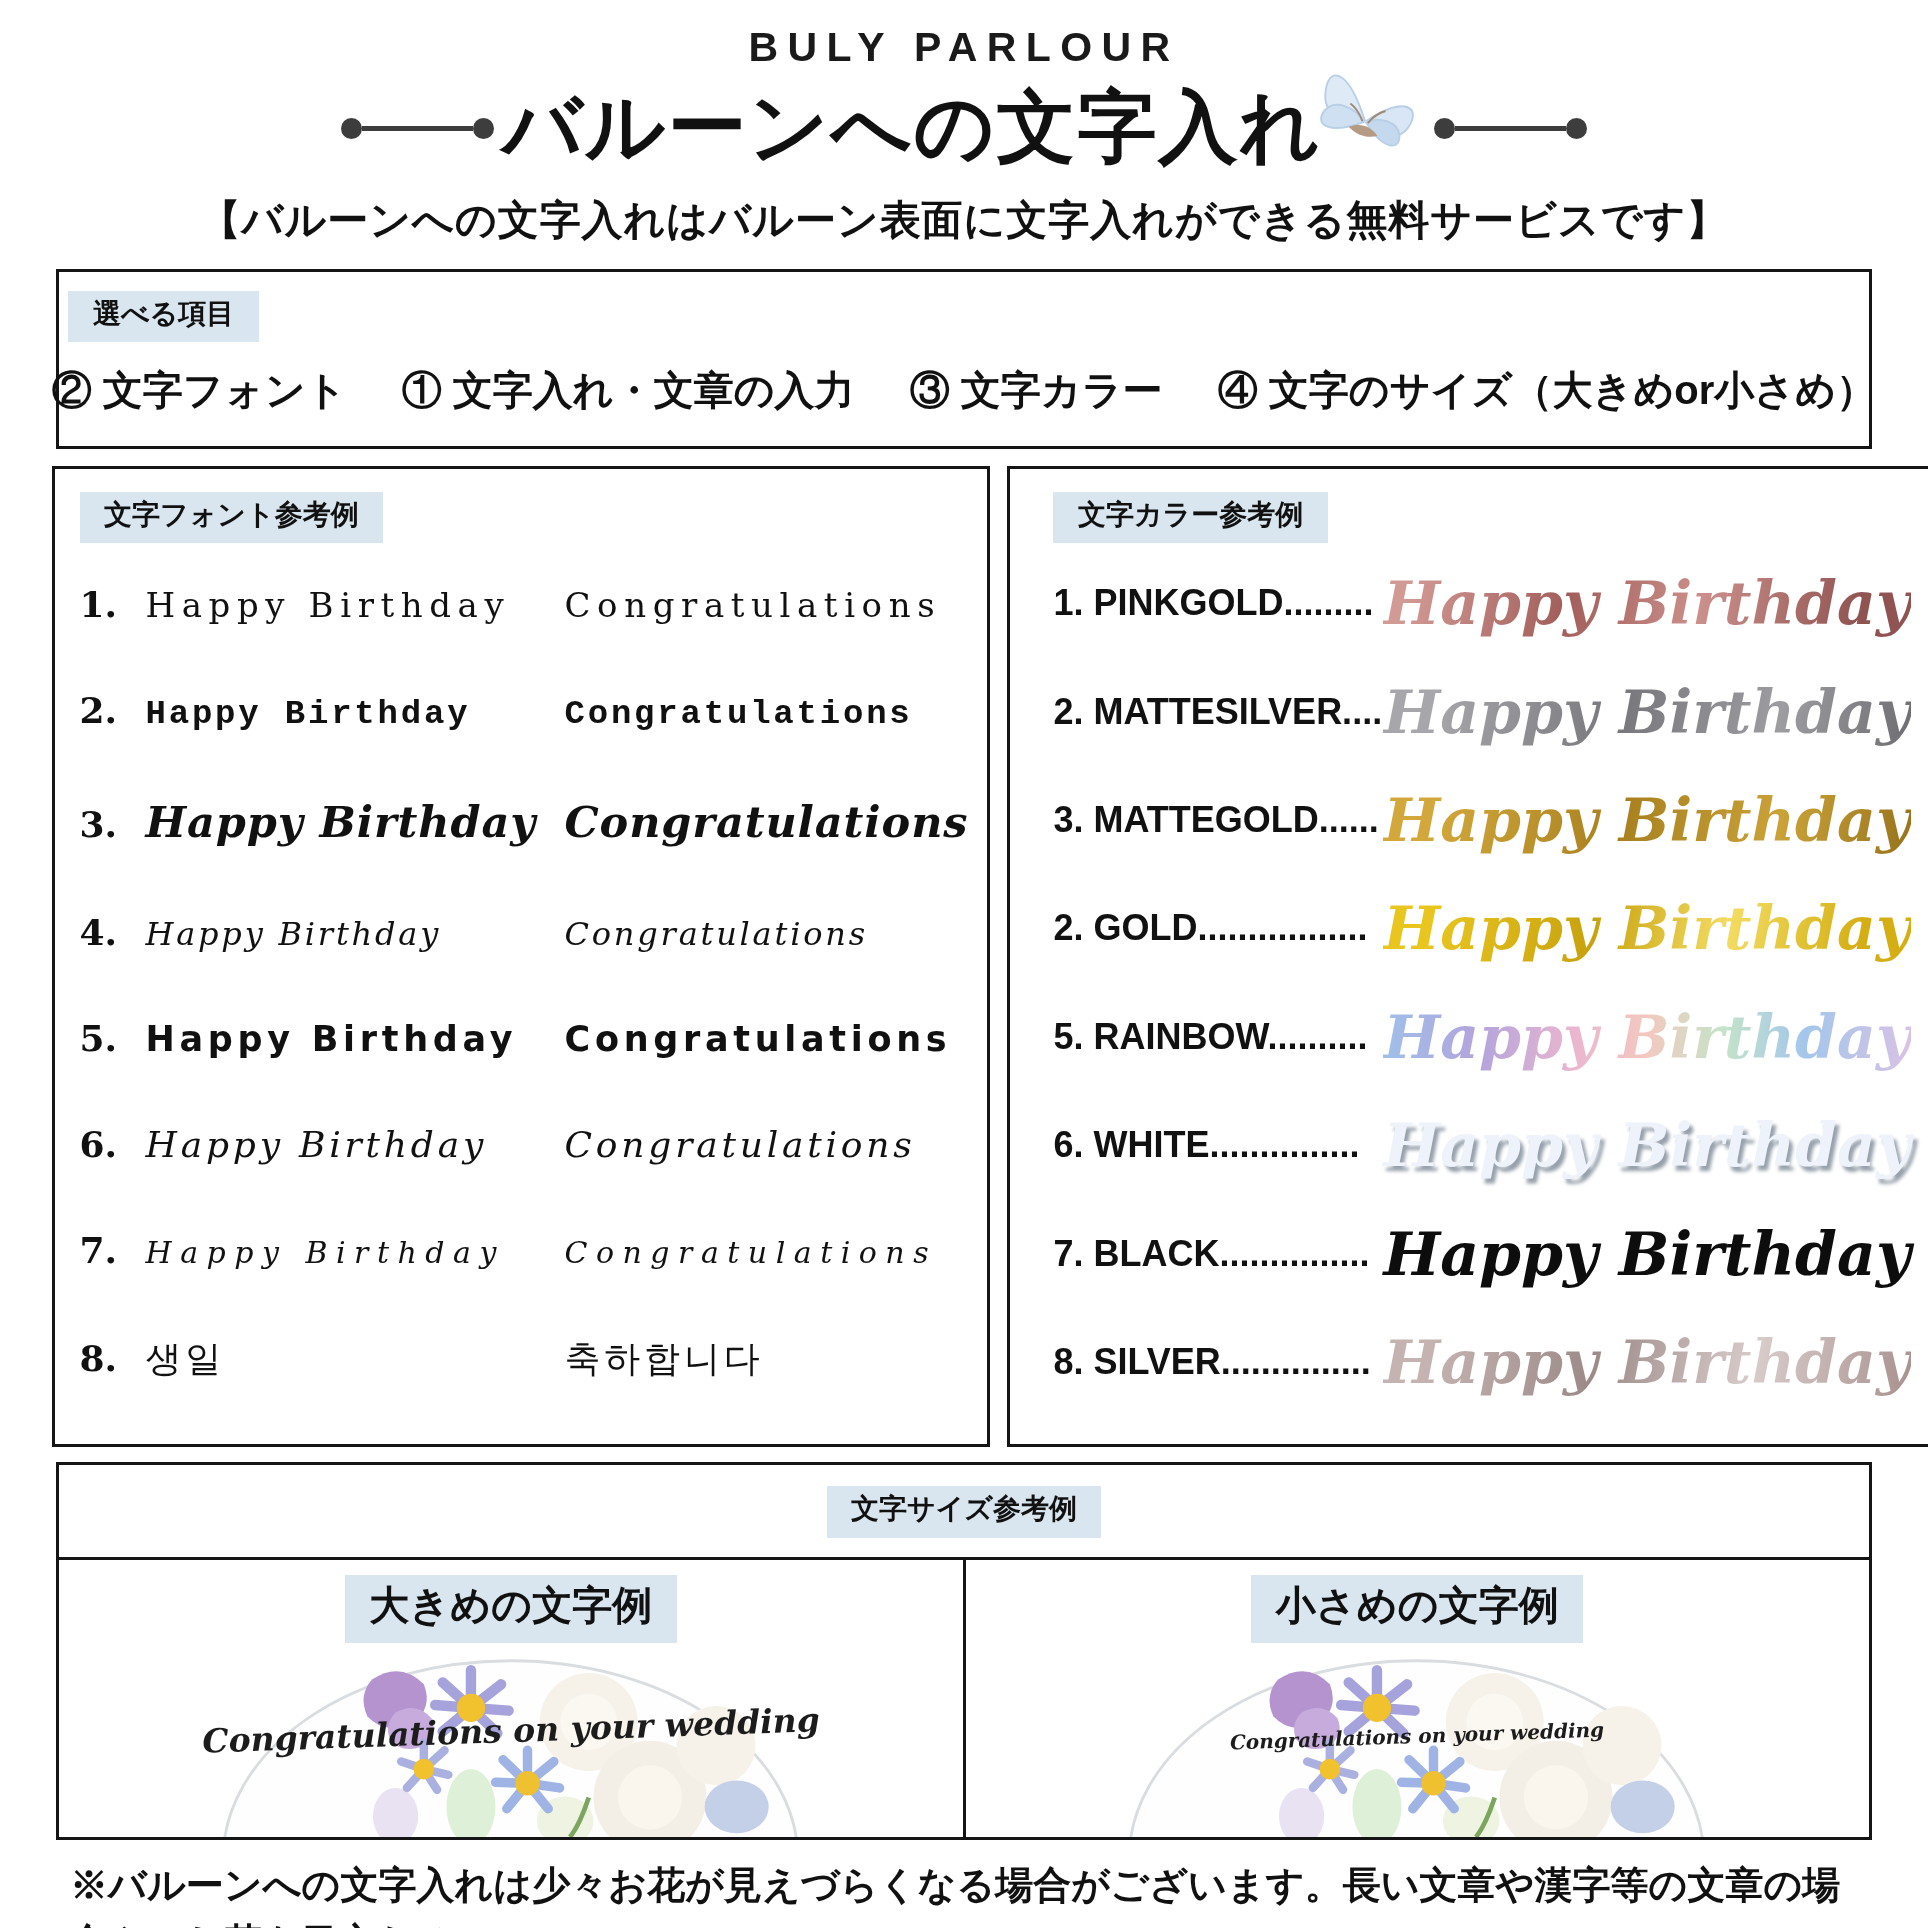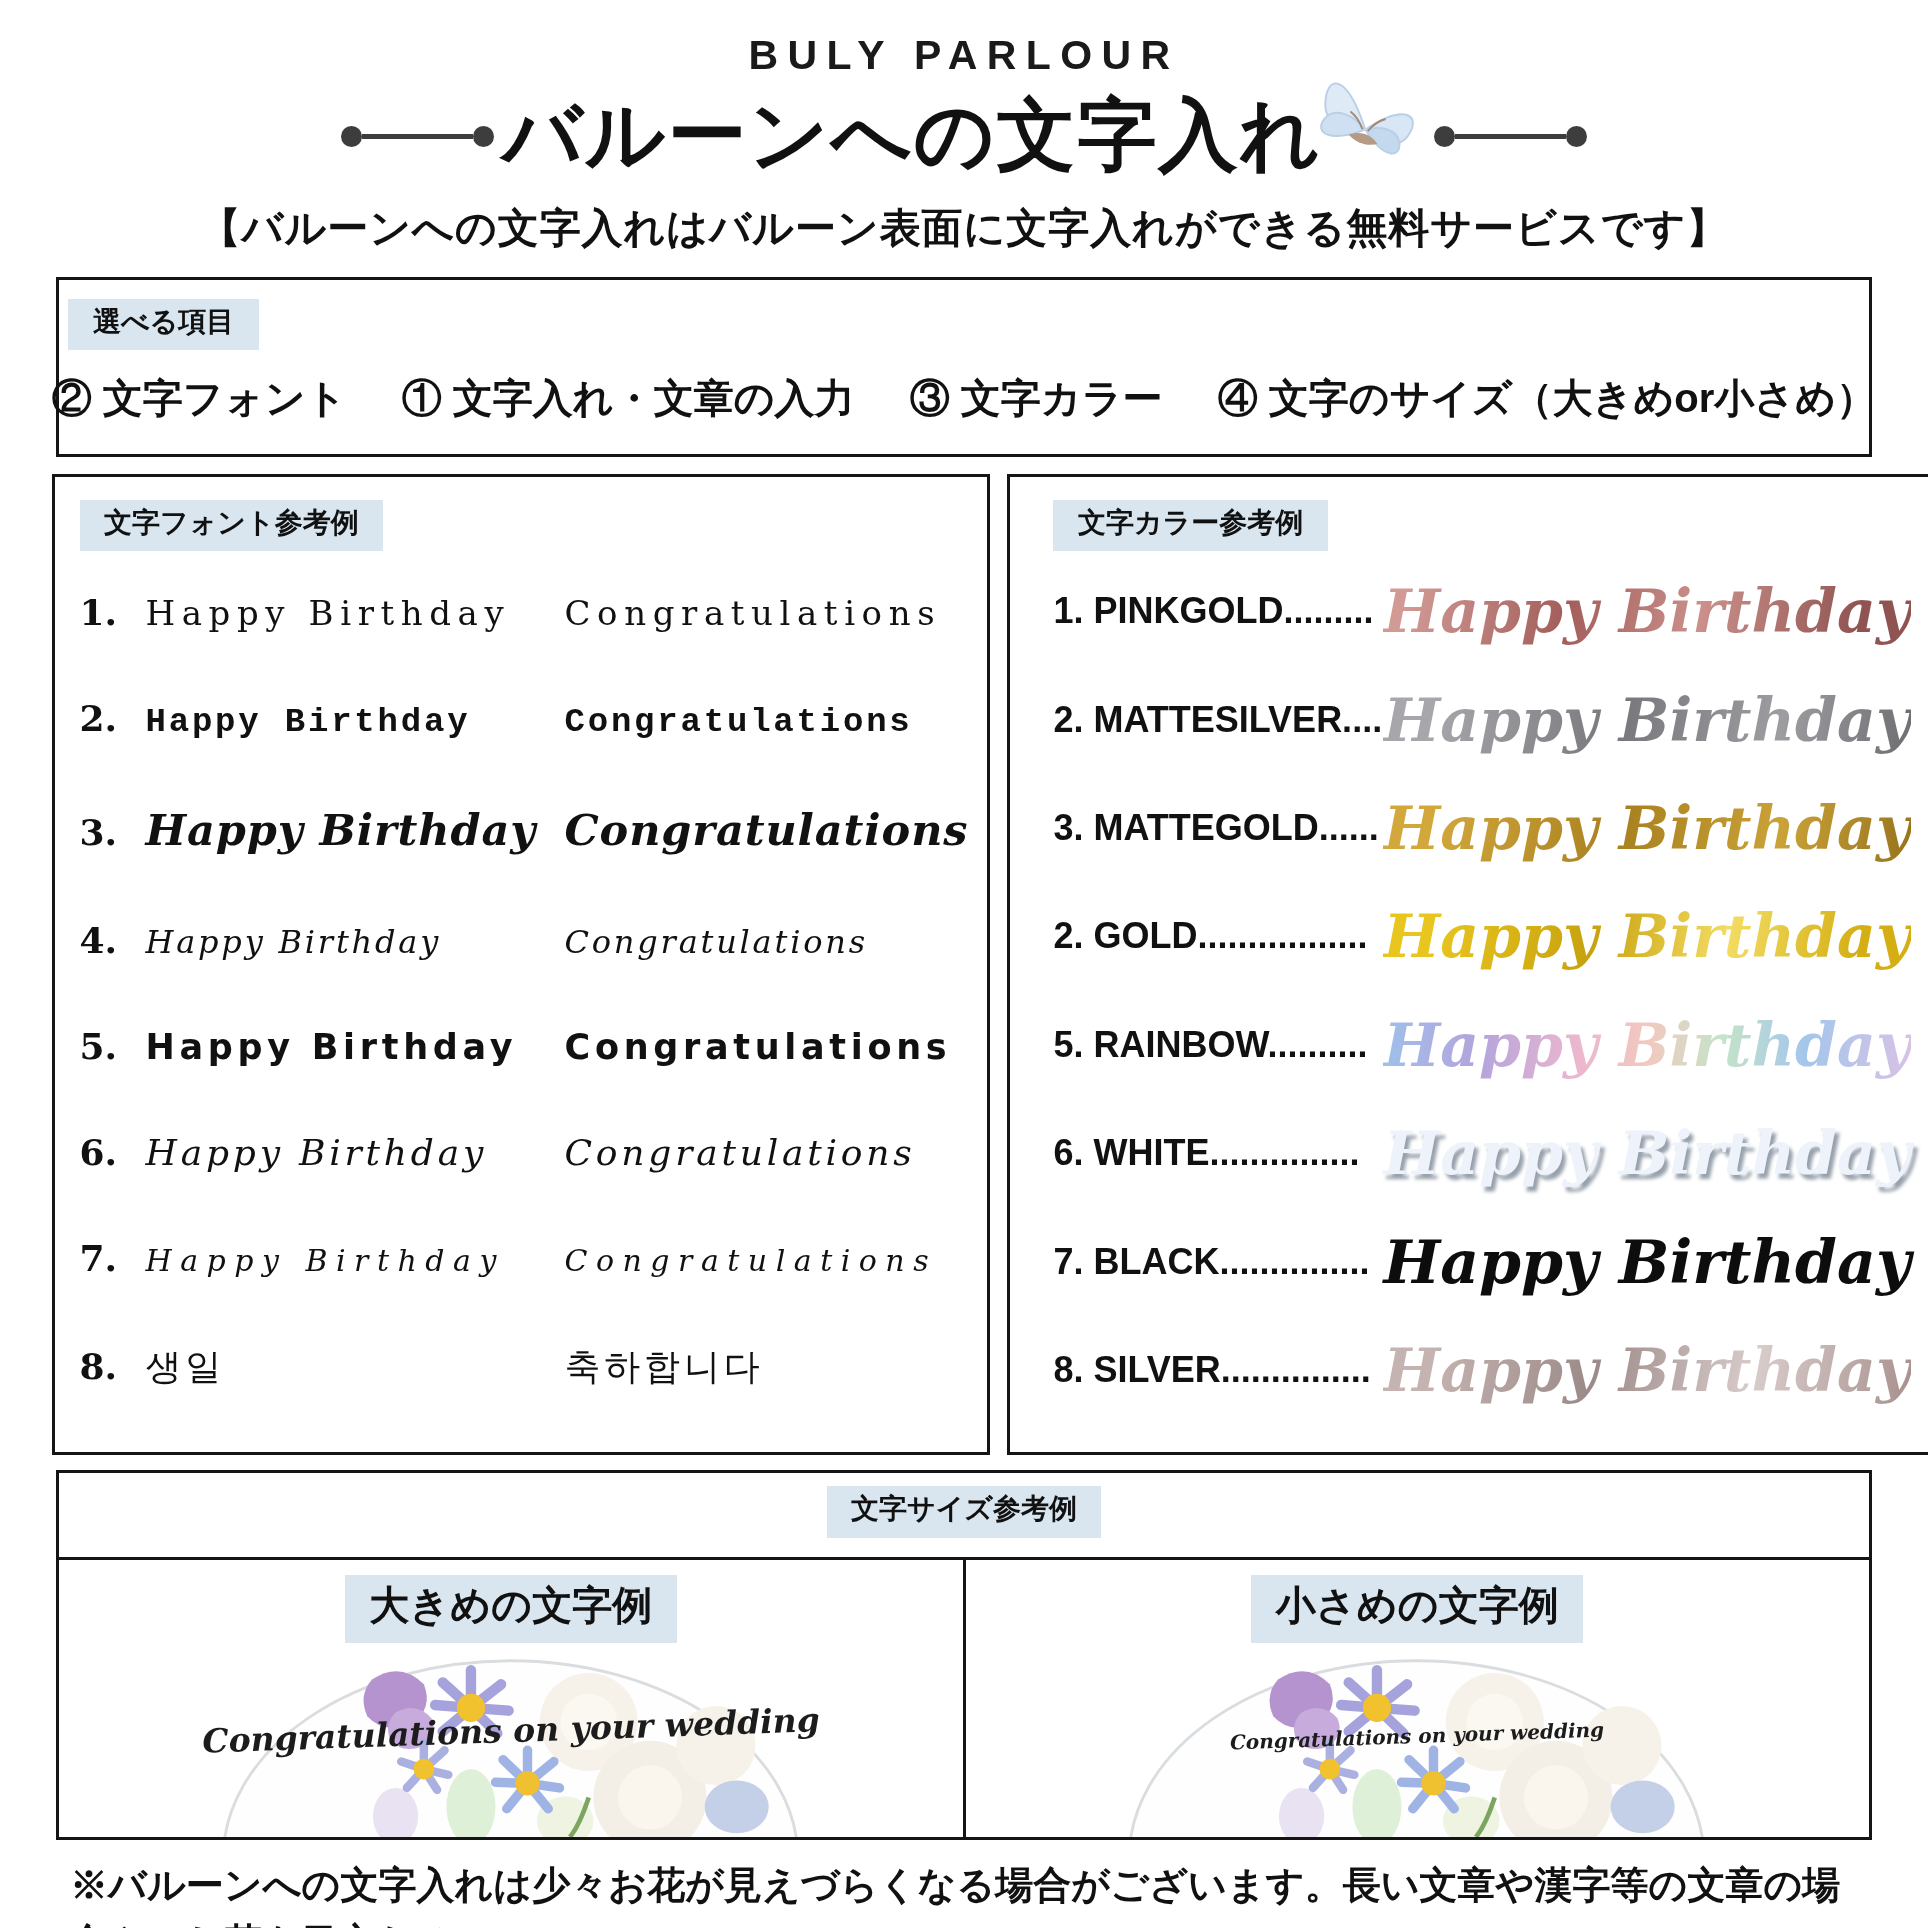--- a/index.html
+++ b/index.html
@@ -1,20 +1,20 @@
 <!DOCTYPE html>
 <html style="font-size:15px"><head>
 <meta charset="utf-8">
 <style>
   * { margin:0; padding:0; box-sizing:border-box; }
   html,body { width:1928px; height:1928px; background:#ffffff; overflow:hidden; }
   body { font-family:"Liberation Sans", sans-serif; color:#111; }
 
   
-  .header { padding-top:32px; text-align:center; }
+  .header { padding-top:24px; text-align:center; }
   .brand { font-size:41px; font-weight:600; letter-spacing:9.4px; color:#1a1a1a; }
   .title-row { margin-top:1.9px; display:flex; align-items:center; justify-content:center; gap:8px; height:111px; }
   .deco { display:flex; align-items:center; }
   .deco .dot { width:21px; height:21px; border-radius:50%; background:#3d3d3d; }
   .deco .line { width:111px; height:4.7px; background:#3d3d3d; }
   .main-title { font-size:79px; font-weight:800; letter-spacing:1.9px; position:relative; white-space:nowrap; }
   .butterfly { position:relative; width:113px; height:104px; margin-left:-17px; margin-top:-43px; }
   .subtitle { margin-top:9.4px; font-size:41px; font-weight:700; letter-spacing:0.9px; }
 
   
@@ -65,21 +65,21 @@
     .c-pinkgold   { background-image:linear-gradient(100deg,#d29a95 5%,#a25e5b 35%,#cb908b 60%,#8f5351 90%); }
     .c-mattesilver{ background-image:linear-gradient(100deg,#a7a7ab 10%,#77777c 45%,#9d9da1 75%,#6d6d72); }
     .c-mattegold  { background-image:linear-gradient(100deg,#d2a83c 10%,#a8801f 45%,#caa238 75%,#97731c); }
     .c-gold       { background-image:linear-gradient(100deg,#e9c520 10%,#c7a20e 40%,#f3dc63 65%,#d4ae12 90%); }
     .c-rainbow    { background-image:linear-gradient(90deg,#9fc0ea,#b3a4dc 18%,#eab6cf 36%,#f3c8bf 50%,#c5e4c8 64%,#a4c6ec 80%,#d8c2e5); }
     .c-silver     { background-image:linear-gradient(100deg,#c4b3b0 10%,#9c8a88 40%,#d8cccb 70%,#a8918f); }
   }
 
   
   .size-box { margin-top:15px; }
-  .size-title-row { text-align:center; padding:13px 0 19px; border-bottom:3.8px solid #151515; }
+  .size-title-row { text-align:center; padding:21px 0 19px; border-bottom:3.8px solid #151515; }
   .size-cols { display:flex; }
   .size-col { flex:1; display:flex; flex-direction:column; align-items:center; }
   .size-col.left { border-right:3.8px solid #151515; }
   .col-head { margin-top:15px; text-align:center; font-size:40px; font-weight:800; }
   .photo { margin-top:13px; width:702px; height:181px; position:relative; overflow:hidden; flex:none; }
   .caption { position:absolute; left:0; right:0; text-align:center; font-family:"DejaVu Serif", serif;
              font-style:italic; font-weight:700; color:#1c1c1c; transform:rotate(-2deg); }
   .caption.large { top:55px; font-size:33px; }
   .caption.small { top:68px; font-size:20px; }
 

